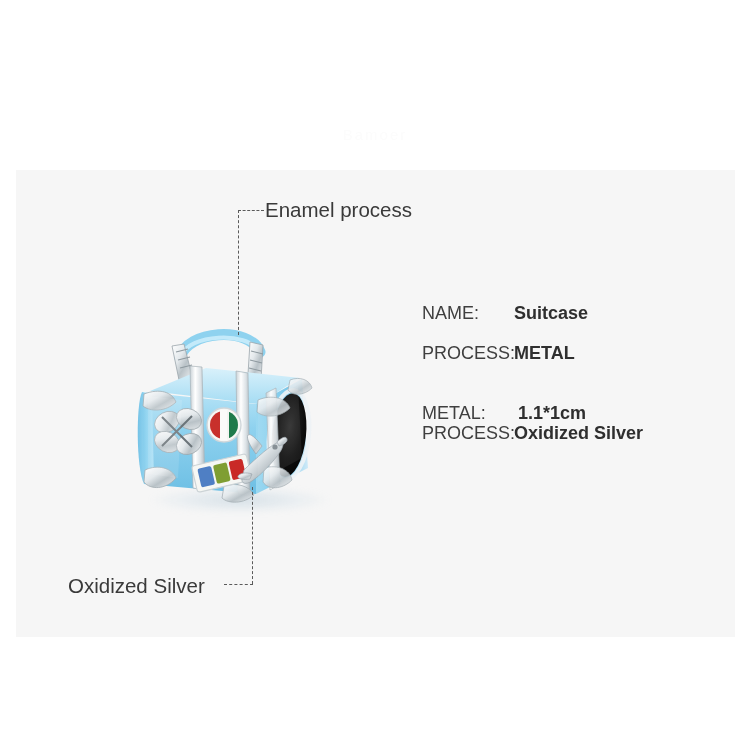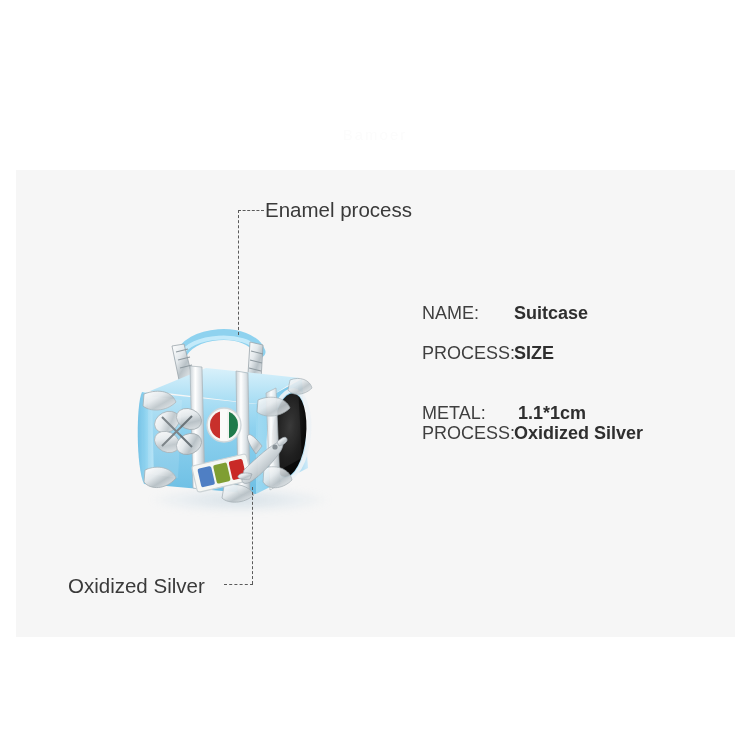--- a/index.html
+++ b/index.html
@@ -271,21 +271,21 @@
   <div class="dash-h" id="oxidized-dash-h"></div>
   <div class="callout-label" id="oxidized-label">Oxidized Silver</div>
 
   <div class="specs">
     <div class="spec-row">
       <span class="spec-label">NAME:</span>
       <span class="spec-value">Suitcase</span>
     </div>
     <div class="spec-row">
       <span class="spec-label">PROCESS:</span>
-      <span class="spec-value">SIZE</span>
+      <span class="spec-value">METAL</span>
     </div>
     <div class="spec-row size">
       <span class="spec-label">METAL:</span>
       <span class="spec-value">1.1*1cm</span>
     </div>
     <div class="spec-row">
       <span class="spec-label">PROCESS:</span>
       <span class="spec-value">Oxidized Silver</span>
     </div>
   </div>

